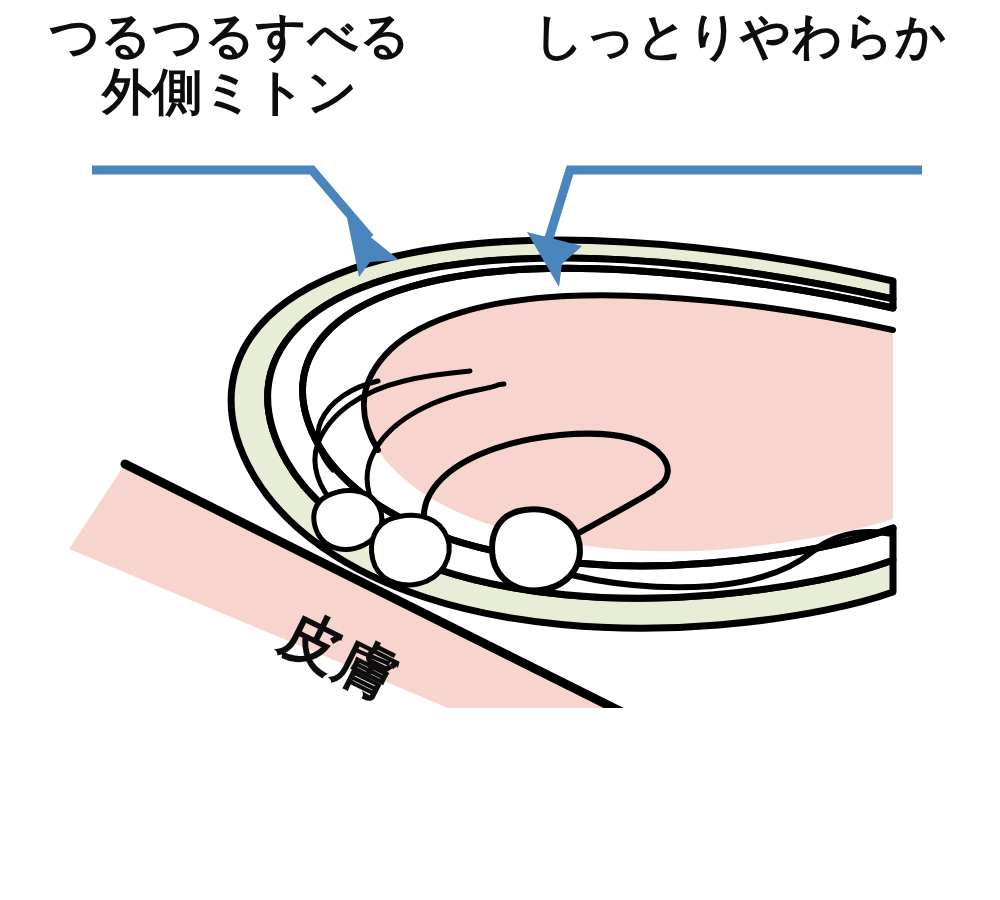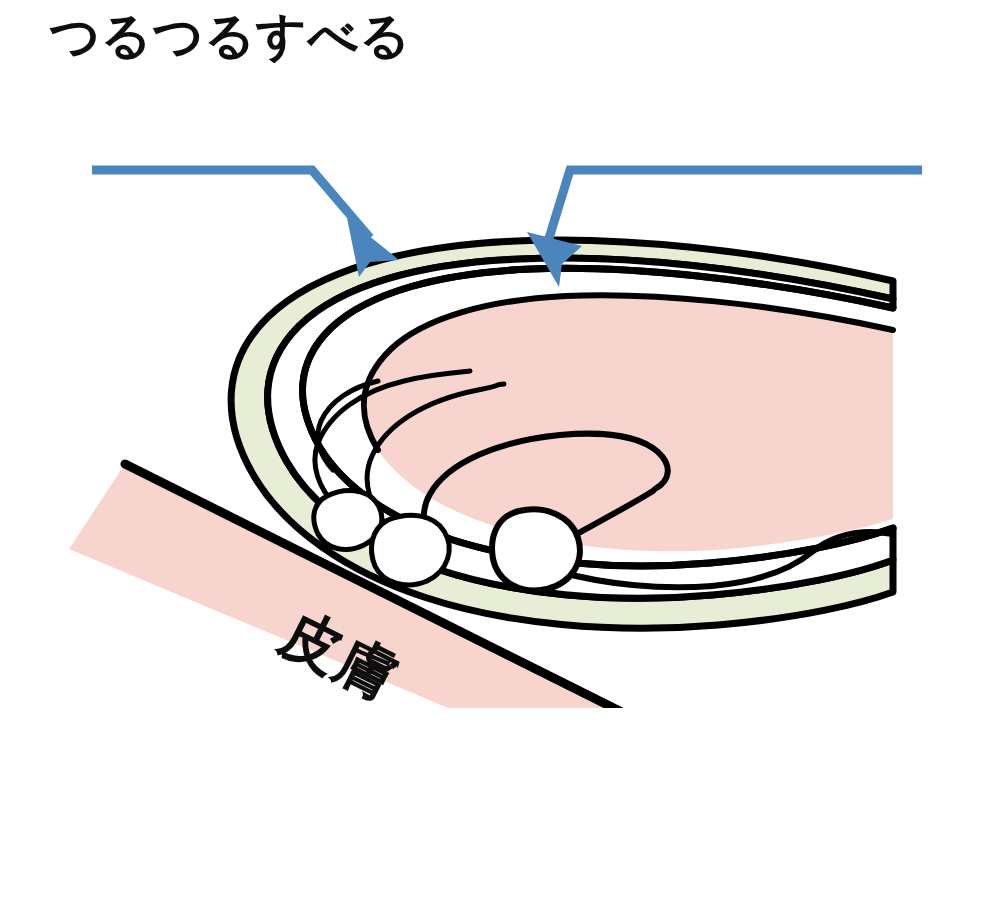--- a/index.html
+++ b/index.html
@@ -189,20 +189,22 @@
       <g>
         <path d="M 922,170 L 570,170 L 546,248" fill="none" stroke="#4a85bd" stroke-width="9" stroke-linejoin="miter" stroke-linecap="butt"></path>
         <path d="M 527,232 L 582,246 L 562,264 L 559,287 Z" fill="#4a85bd" stroke="none"></path>
       </g>
 
     </g>
   </svg>
 
   <div class="jp-label" id="label-outer">
     <span class="line">つるつるすべる</span>
+    <span class="line">外側ミトン</span>
   </div>
 
   <div class="jp-label" id="label-inner">
+    <span class="line">しっとりやわらか</span>
   </div>
 
   <div class="jp-label" id="label-skin">皮膚</div>
 
 </div>
 
 </body></html>

